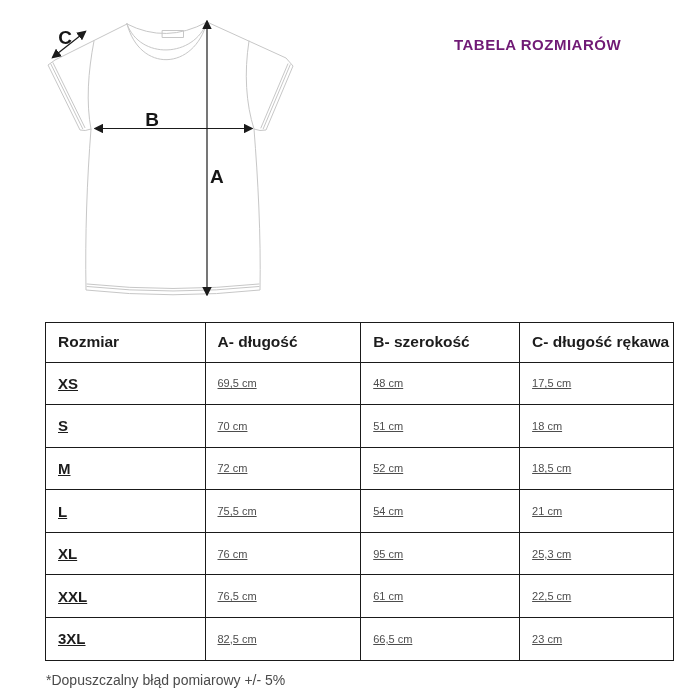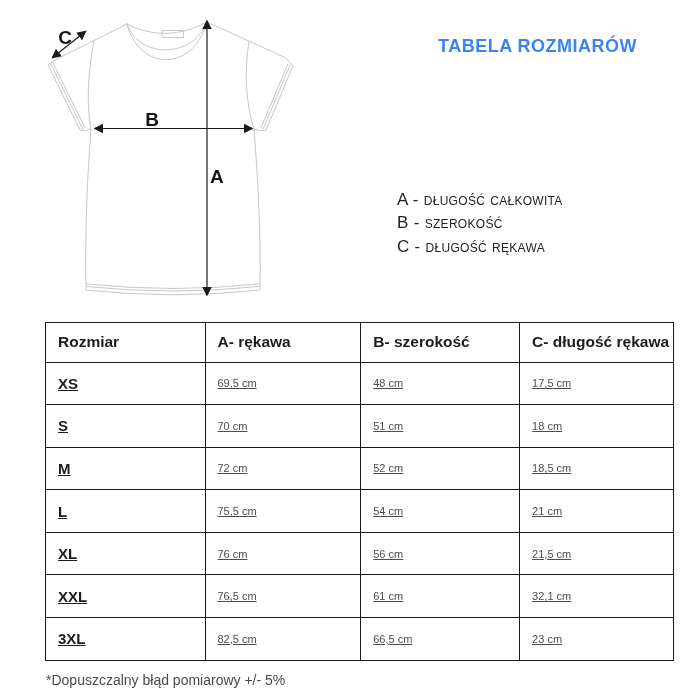--- a/index.html
+++ b/index.html
@@ -30,24 +30,24 @@
     font-size: 19px;
     fill: #161616;
   }
   
   .page-title {
     position: absolute;
     left: 390px;
     top: 36px;
     width: 295px;
     text-align: center;
-    font-size: 18px;
+    font-size: 15px;
     font-weight: 700;
     letter-spacing: 0.5px;
-    color: #3b82f6;
+    color: #701a75;
     white-space: nowrap;
   }
   .subtitle {
     position: absolute;
     left: 358px;
     top: 139px;
     width: 304px;
     text-align: center;
     font-size: 29px;
     font-weight: 300;
@@ -146,38 +146,33 @@
       <line x1="95" y1="128.5" x2="252" y2="128.5" marker-start="url(#arr)" marker-end="url(#arr)"></line>
       <line x1="52.5" y1="57.5" x2="85.5" y2="31.5" marker-start="url(#arr)" marker-end="url(#arr)"></line>
     </g>
     <text x="210" y="183">A</text>
     <text x="152" y="126" text-anchor="middle">B</text>
     <text x="65" y="44" text-anchor="middle">C</text>
   </svg>
 
   <div class="page-title">TABELA ROZMIARÓW</div>
 
-  <div class="legend">
-    <div>A - długość całkowita</div>
-    <div>B - szerokość</div>
-    <div>C - długość rękawa</div>
-  </div>
 
   <div class="table-wrap">
     <table class="size-table">
       <colgroup>
         <col style="width:25.4%">
           <col style="width:24.8%">
           <col style="width:25.3%">
           <col style="width:24.5%">
       </colgroup>
       <thead>
         <tr>
           <th>Rozmiar</th>
-          <th>A- rękawa</th>
+          <th>A- długość</th>
           <th>B- szerokość</th>
           <th>C- długość rękawa</th>
         </tr>
       </thead>
       <tbody>
         <tr>
           <td class="size-cell">XS</td>
           <td class="value-cell">69,5 cm</td>
           <td class="value-cell">48 cm</td>
           <td class="value-cell">17,5 cm</td>
@@ -196,28 +191,28 @@
         </tr>
         <tr>
           <td class="size-cell">L</td>
           <td class="value-cell">75,5 cm</td>
           <td class="value-cell">54 cm</td>
           <td class="value-cell">21 cm</td>
         </tr>
         <tr>
           <td class="size-cell">XL</td>
           <td class="value-cell">76 cm</td>
-          <td class="value-cell">56 cm</td>
-          <td class="value-cell">21,5 cm</td>
+          <td class="value-cell">95 cm</td>
+          <td class="value-cell">25,3 cm</td>
         </tr>
         <tr>
           <td class="size-cell">XXL</td>
           <td class="value-cell">76,5 cm</td>
           <td class="value-cell">61 cm</td>
-          <td class="value-cell">32,1 cm</td>
+          <td class="value-cell">22,5 cm</td>
         </tr>
         <tr>
           <td class="size-cell">3XL</td>
           <td class="value-cell">82,5 cm</td>
           <td class="value-cell">66,5 cm</td>
           <td class="value-cell">23 cm</td>
         </tr>
       </tbody>
     </table>
   </div>

